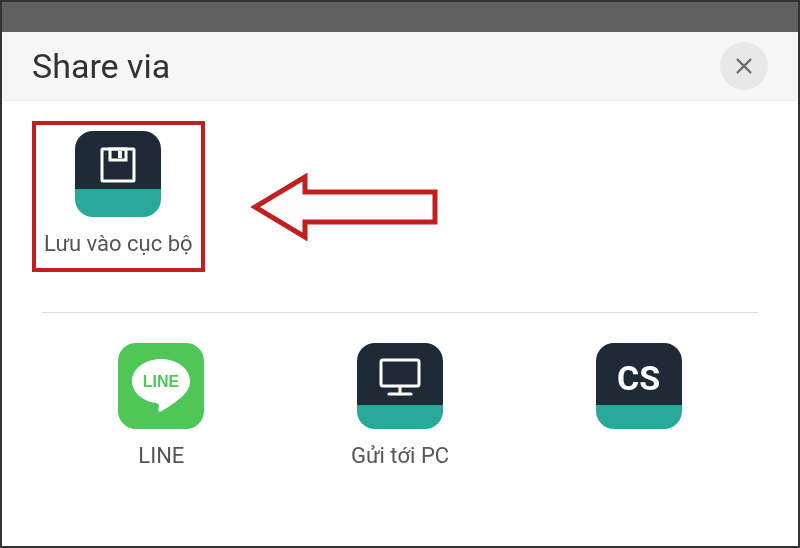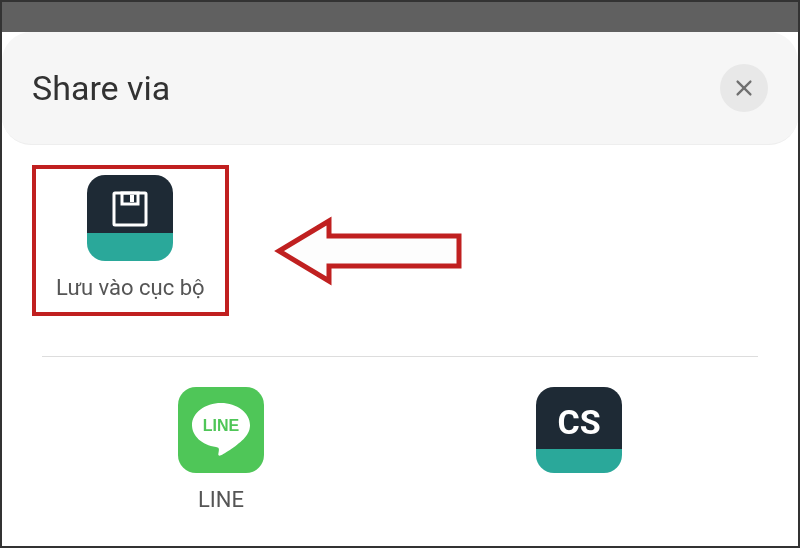--- a/index.html
+++ b/index.html
@@ -16,24 +16,23 @@
       border: 2px solid #333;
     }
     .status-bar {
       height: 30px;
       background: #606060;
     }
     .header {
       display: flex;
       align-items: center;
       justify-content: space-between;
-      padding: 32px 30px;
+      padding: 10px 30px;
       background: #f6f6f6;
       border-bottom: 1px solid #eee;
-      border-radius: 29px;
     }
     .title {
       font-size: 34px;
       font-weight: 400;
       color: #323232;
     }
     .close-btn {
       width: 48px;
       height: 48px;
       border-radius: 50%;
@@ -52,21 +51,21 @@
       background: #fff;
     }
     .top-row {
       display: flex;
       align-items: center;
       gap: 40px;
       margin-bottom: 40px;
     }
     .highlight-box {
       border: 4px solid #c02020;
-      padding: 6px 20px 12px;
+      padding: 6px 8px 12px;
       display: inline-flex;
       flex-direction: column;
       align-items: flex-end;
       gap: 12px;
       position: relative;
     }
     .highlight-box::before {
       content: "";
       position: absolute;
       top: -4px;
@@ -185,20 +184,30 @@
     <div class="app-item">
       <div class="app-icon line-icon">
         <svg viewBox="0 0 86 86" width="86" height="86">
           <path d="M43 16 C27 16 14 26 14 38 c0 11 10 20 24 22 c1 0.2 2.4 0.6 2.7 1.4 c0.3 0.7 0.2 1.9 0.1 2.6 l-0.4 2.6 c-0.1 0.8 -0.6 3 2.6 1.6 c3.2 -1.4 17.4 -10.2 23.7 -17.5 c4.4 -4.8 5.3 -9 5.3 -12.7 C72 26 59 16 43 16 z" fill="#fff"></path>
           <text x="43" y="44" text-anchor="middle" font-family="Arial" font-weight="900" font-size="16" fill="#4fc658">LINE</text>
         </svg>
       </div>
       <div class="app-label">LINE</div>
     </div>
 
+    <div class="app-item">
+      <div class="app-icon pc-icon">
+        <svg width="50" height="50" viewBox="0 0 50 50" style="margin-top:-18px;">
+          <rect x="6" y="8" width="38" height="26" rx="2" fill="none" stroke="#fff" stroke-width="3"></rect>
+          <line x1="14" y1="42" x2="36" y2="42" stroke="#fff" stroke-width="3" stroke-linecap="round"></line>
+          <line x1="25" y1="34" x2="25" y2="42" stroke="#fff" stroke-width="3"></line>
+        </svg>
+      </div>
+      <div class="app-label">Gửi tới PC</div>
+    </div>
 
     <div class="app-item">
       <div class="app-icon cs-icon">
         <div class="cs-text">CS</div>
       </div>
     </div>
 
   </div>
 </div>
 

